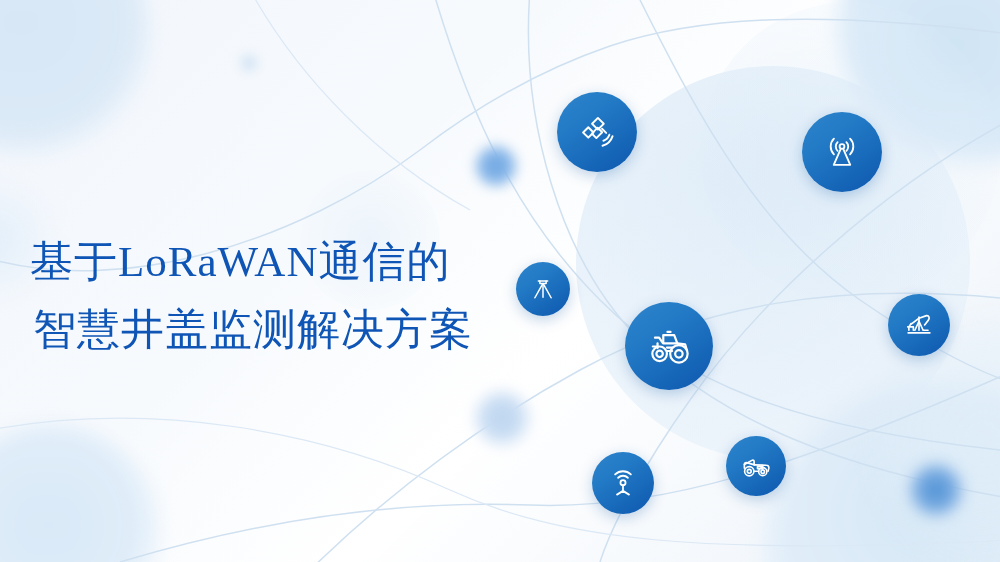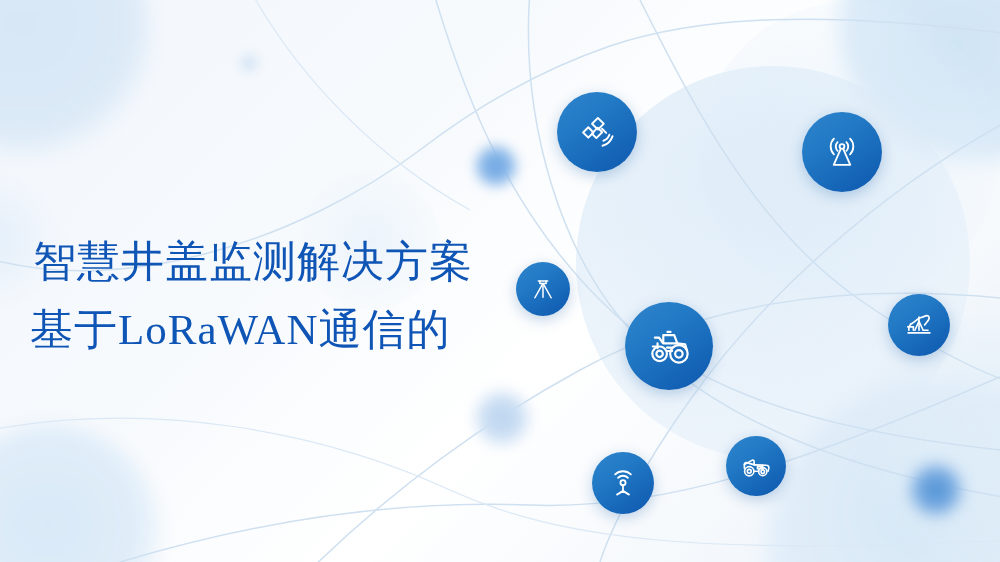--- a/index.html
+++ b/index.html
@@ -277,17 +277,17 @@
       </svg>
     </span>
   </div>
 
   <div class="dot dot-a"></div>
   <div class="dot dot-b"></div>
   <div class="dot dot-c"></div>
   <div class="dot dot-d"></div>
 
   <div class="title-block">
+    <div class="title-line line-1">基于LoRaWAN通信的</div>
     <div class="title-line line-2">智慧井盖监测解决方案</div>
-    <div class="title-line line-1">基于LoRaWAN通信的</div>
   </div>
 
 </div>
 
 </body></html>

